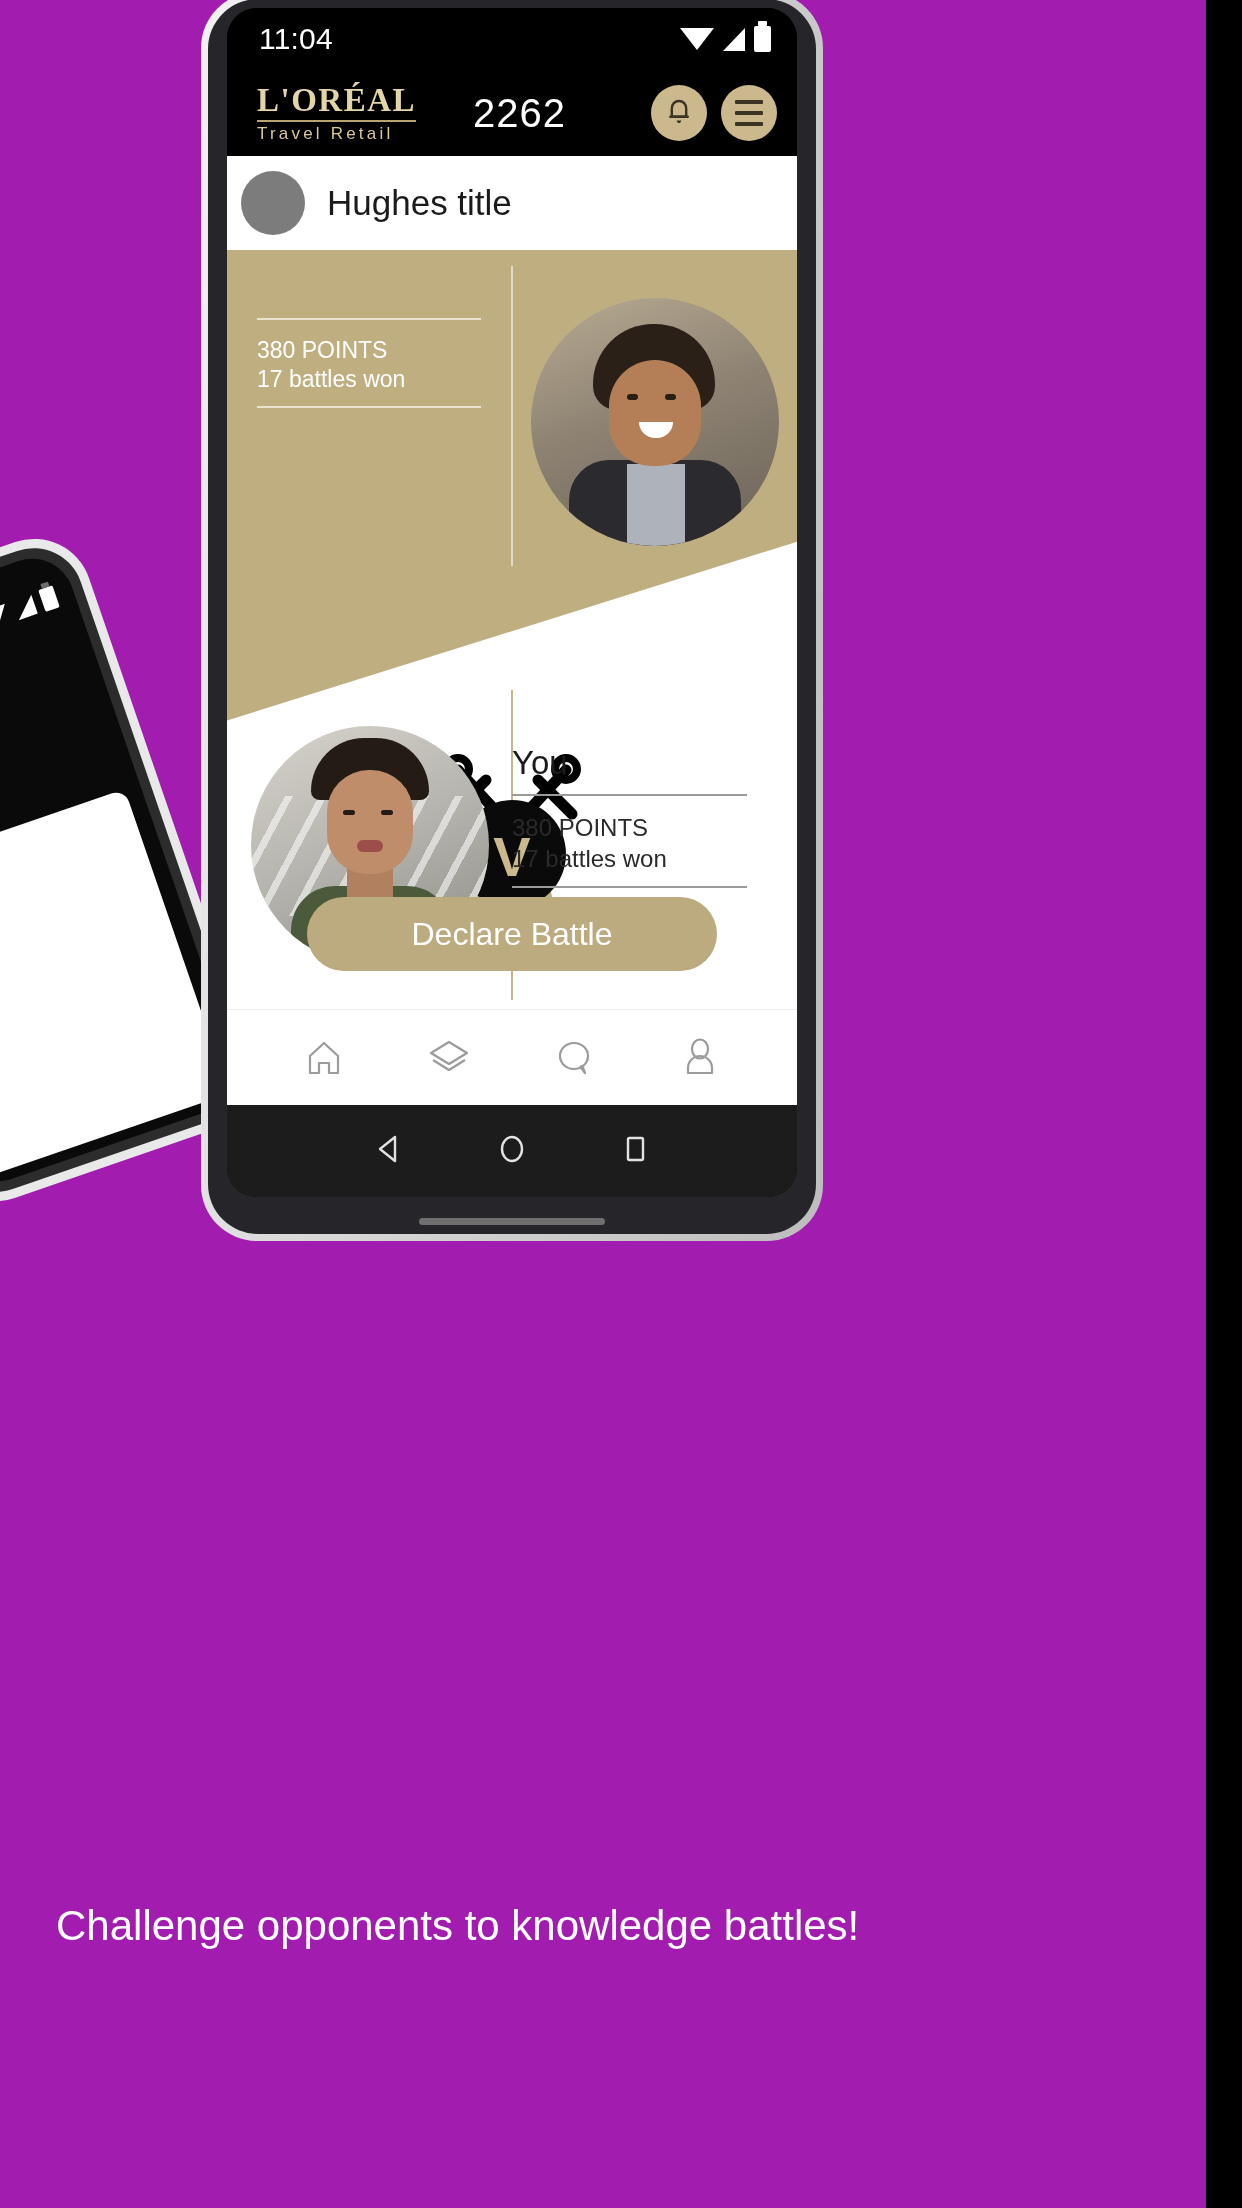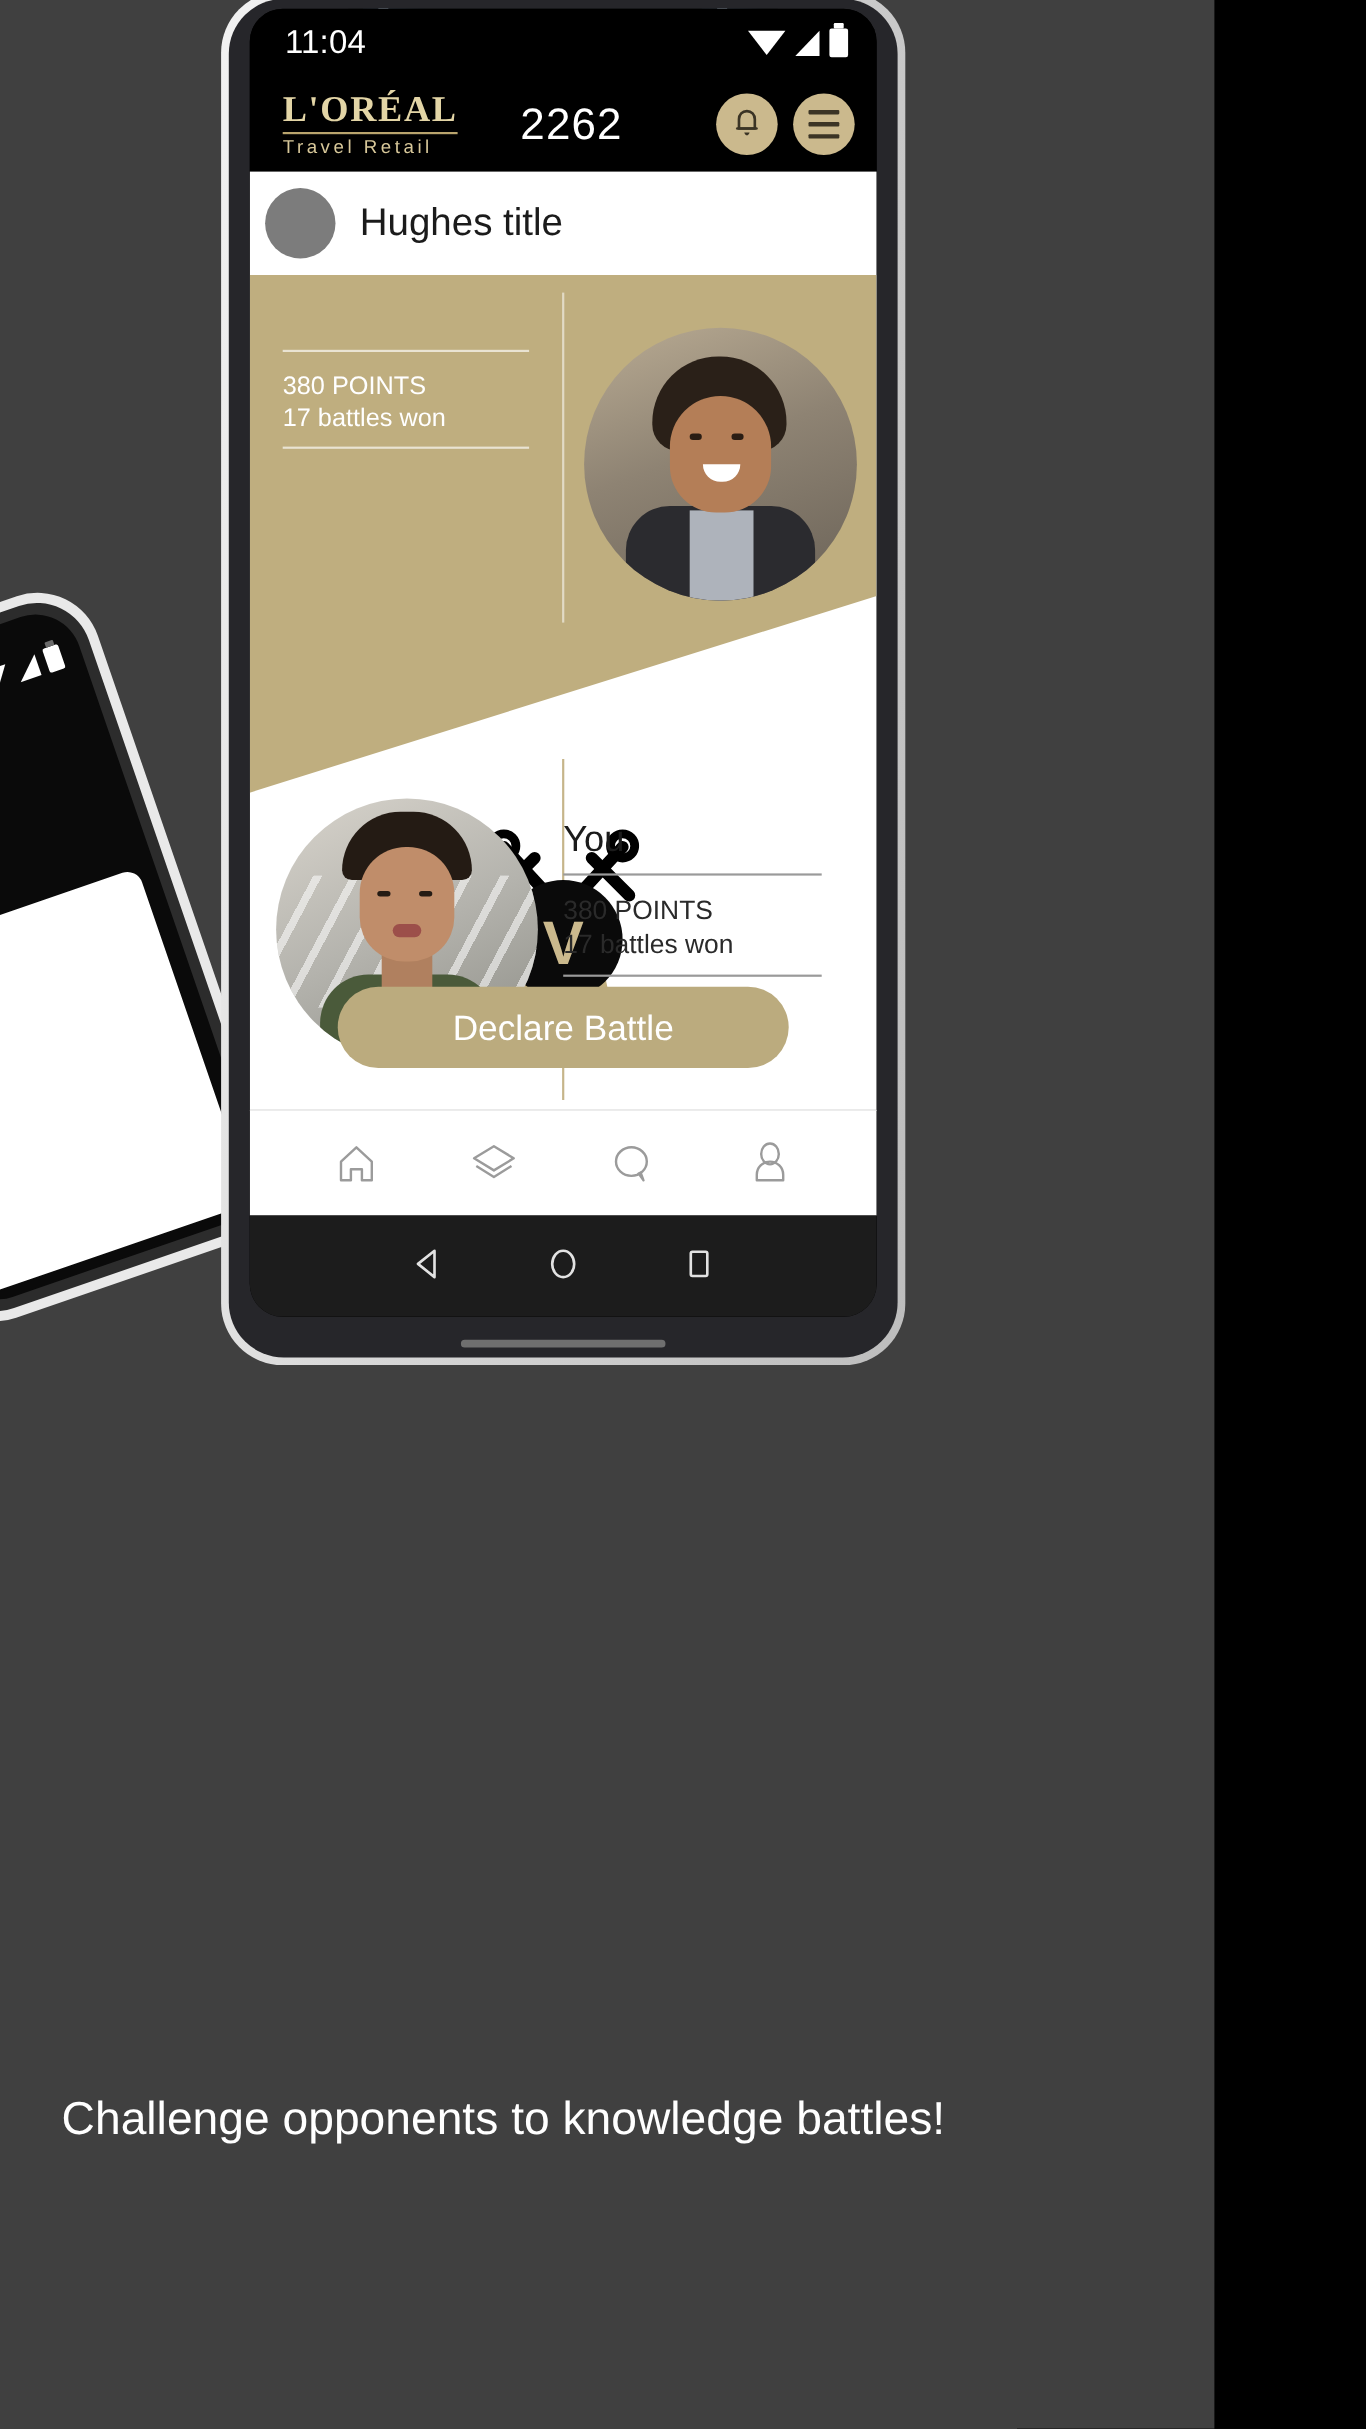--- a/index.html
+++ b/index.html
@@ -2,21 +2,21 @@
 <html><head>
 <meta charset="utf-8">
 <style>
   * { margin:0; padding:0; box-sizing:border-box; }
   html,body{
     width:1242px; height:2208px;
     background:#000;
     font-family:"Liberation Sans", sans-serif;
     overflow:hidden;
   }
-  .stage{ position:relative; width:1104px; height:2208px; background:#404040; overflow:hidden;text-decoration:underline; }
+  .stage{ position:relative; width:1206px; height:2208px; background:#a21caf; overflow:hidden;text-decoration:underline; }
 
   
   .phone-side{
     position:absolute;
     left:-150px; top:560px;
     width:330px; height:620px;
     transform:rotate(-19deg);
     transform-origin:center center;
   }
   .phone-side .outer{

